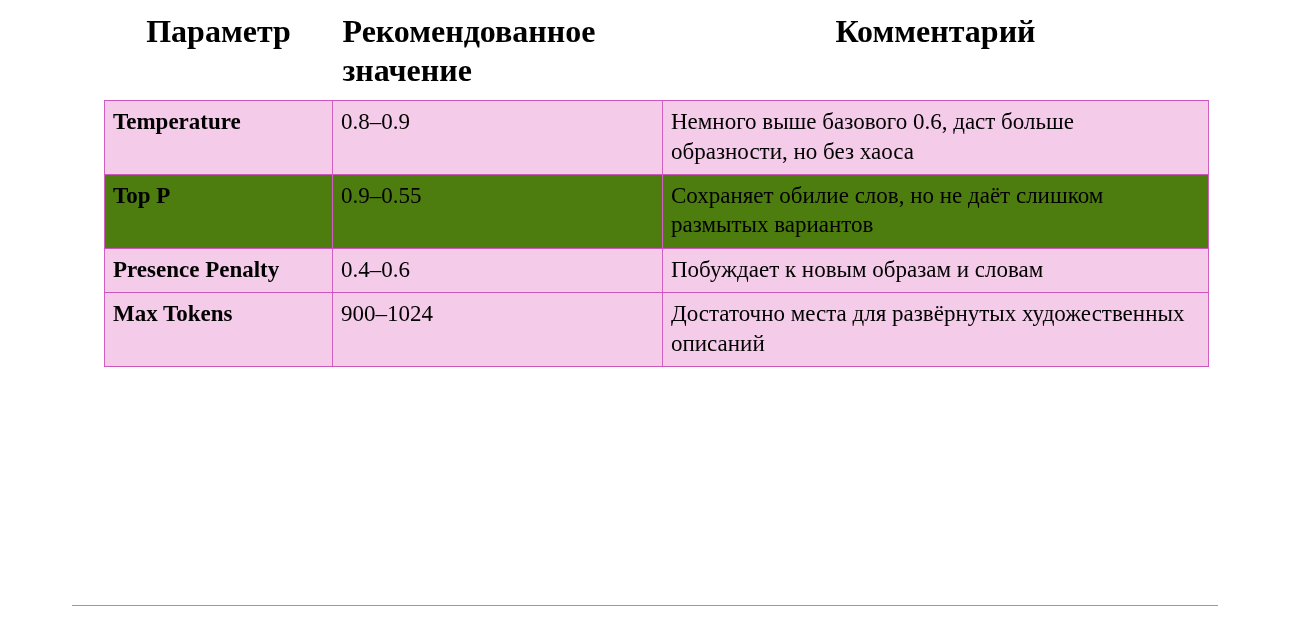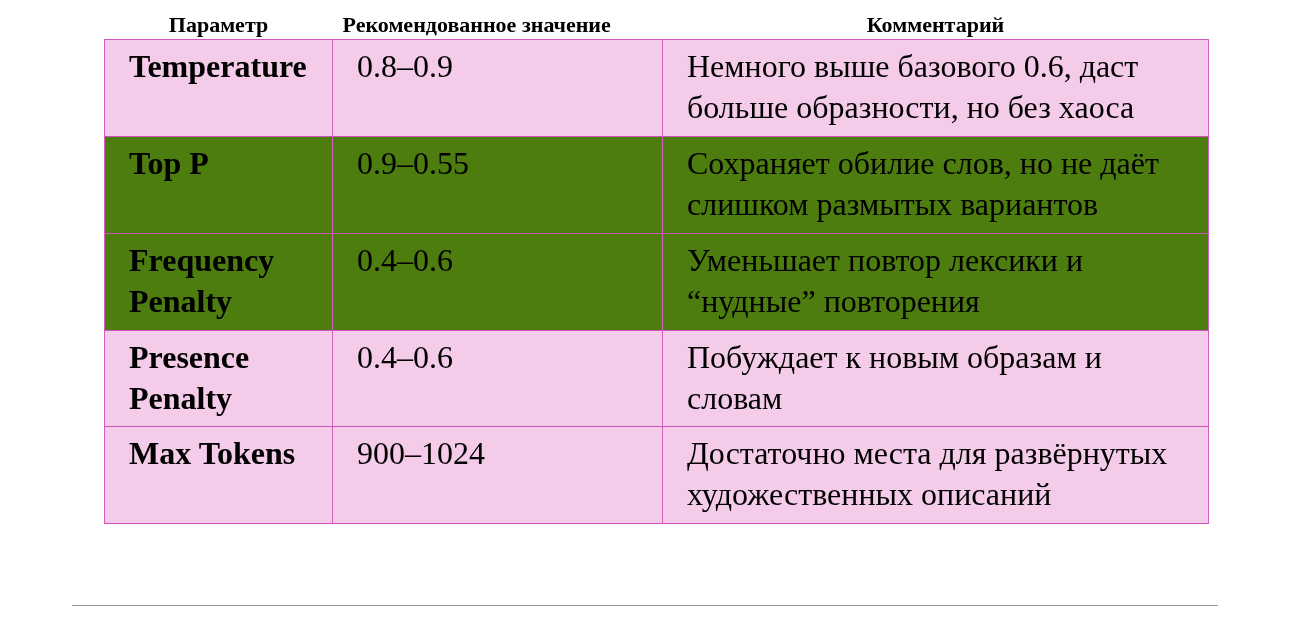--- a/index.html
+++ b/index.html
@@ -27,40 +27,40 @@
     margin: 8px 0 0 104px;
     width: 1104px;
     font-size: 25px;
   }
   table.param-table col.c1 { width: 228px; }
   table.param-table col.c2 { width: 330px; }
   table.param-table col.c3 { width: 546px; }
 
   thead th {
     font-weight: bold;
-    font-size: 22px;
+    font-size: 32px;
     text-align: center;
-    padding: 4px 10px 0 10px;
+    padding: 4px 10px 10px 10px;
     border: none;
     line-height: 1.22;
     vertical-align: top;
   }
   thead th.h1 { text-align: center; }
   thead th.h2 { text-align: left; }
   thead th.h3 { }
 
   tbody td {
     border-left: 1px solid #d060c0;
     border-right: 1px solid #d060c0;
     border-top: 1px solid #cc55bb;
     border-bottom: 1px solid #cc55bb;
-    padding: 6px 12px 8px 24px;
+    padding: 6px 12px 8px 8px;
     vertical-align: top;
     line-height: 1.28;
-    font-size: 32px;
+    font-size: 23px;
   }
   tbody tr td:first-child {
     border-left: 1px solid #d060c0;
     font-weight: bold;
   }
   tbody tr.shaded td {
     background: #f4cbe8;
   }
   tbody tr.plain td {
     background: #4d7c0f;
@@ -98,25 +98,20 @@
       <tr class="shaded">
         <td class="param">Temperature</td>
         <td class="value">0.8–0.9</td>
         <td class="comment">Немного выше базового 0.6, даст больше образности, но без хаоса</td>
       </tr>
       <tr class="plain">
         <td class="param">Top P</td>
         <td class="value">0.9–0.55</td>
         <td class="comment">Сохраняет обилие слов, но не даёт слишком размытых вариантов</td>
       </tr>
-      <tr class="plain">
-        <td class="param">Frequency Penalty</td>
-        <td class="value">0.4–0.6</td>
-        <td class="comment">Уменьшает повтор лексики и “нудные” повторения</td>
-      </tr>
       <tr class="shaded">
         <td class="param">Presence Penalty</td>
         <td class="value">0.4–0.6</td>
         <td class="comment">Побуждает к новым образам и словам</td>
       </tr>
       <tr class="shaded">
         <td class="param">Max Tokens</td>
         <td class="value">900–1024</td>
         <td class="comment">Достаточно места для развёрнутых художественных описаний</td>
       </tr>

